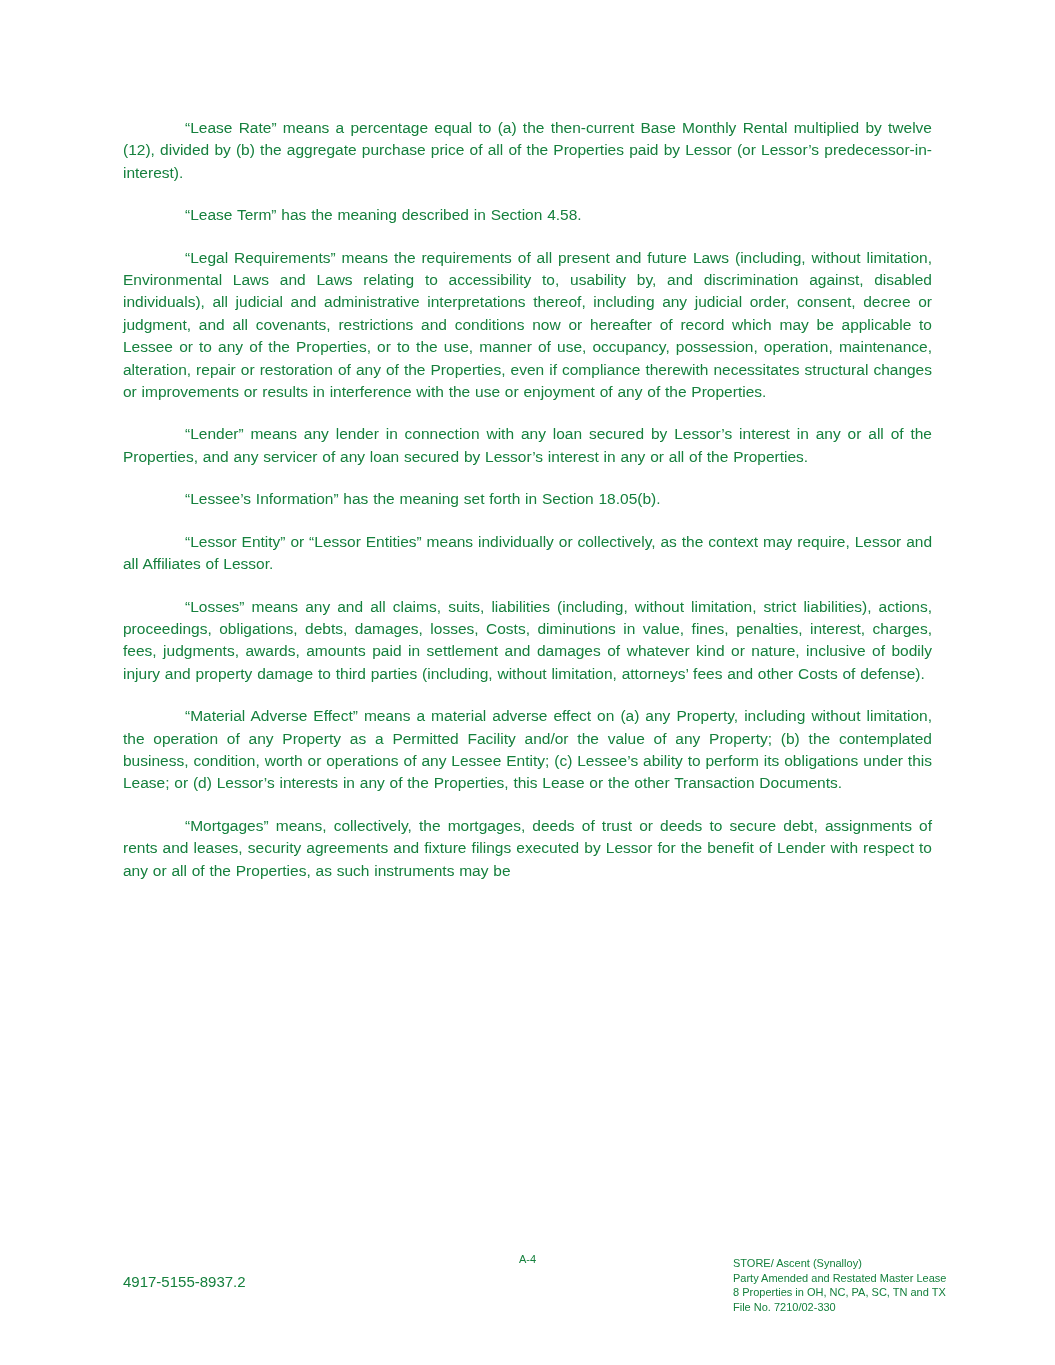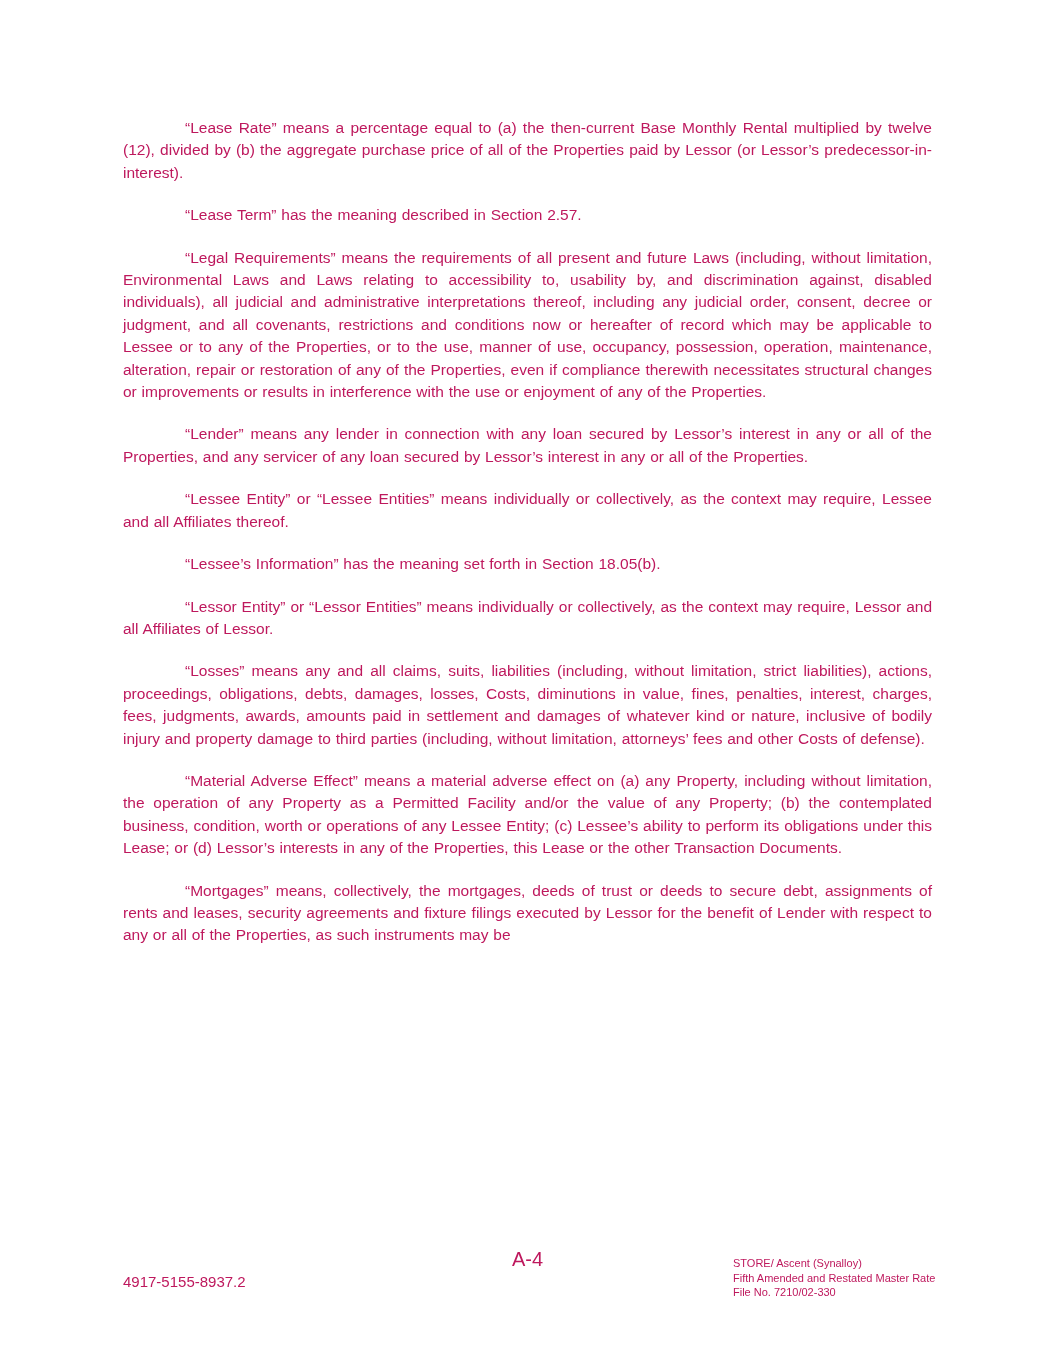--- a/index.html
+++ b/index.html
@@ -6,21 +6,21 @@
     margin: 0;
     padding: 0;
     background: #ffffff;
   }
   .page {
     position: relative;
     width: 1055px;
     height: 1365px;
     background: #ffffff;
     font-family: "Liberation Sans", sans-serif;
-    color: #be185d;
+    color: #15803d;
     overflow: hidden;
   }
   .content {
     position: absolute;
     left: 123px;
     top: 117px;
     width: 809px;
   }
   .content p {
     margin: 0 0 20px 0;
@@ -29,21 +29,21 @@
     text-align: justify;
     text-indent: 62px;
     word-spacing: 0.5px;
   }
   .footer-page-number {
     position: absolute;
     left: 0;
     top: 1250px;
     width: 1055px;
     text-align: center;
-    font-size: 20px;
+    font-size: 11px;
     line-height: 18px;
   }
   .footer-doc-number {
     position: absolute;
     left: 123px;
     top: 1274px;
     font-size: 15px;
     line-height: 15px;
   }
   .footer-right {
@@ -55,34 +55,34 @@
     line-height: 14.6px;
   }
 </style>
 </head>
 <body>
 
 <div class="page">
 
   <div class="content">
     <p>“Lease Rate” means a percentage equal to (a) the then-current Base Monthly Rental multiplied by twelve (12), divided by (b) the aggregate purchase price of all of the Properties paid by Lessor (or Lessor’s predecessor-in-interest).</p>
-    <p>“Lease Term” has the meaning described in Section 2.57.</p>
+    <p>“Lease Term” has the meaning described in Section 4.58.</p>
     <p>“Legal Requirements” means the requirements of all present and future Laws (including, without limitation, Environmental Laws and Laws relating to accessibility to, usability by, and discrimination against, disabled individuals), all judicial and administrative interpretations thereof, including any judicial order, consent, decree or judgment, and all covenants, restrictions and conditions now or hereafter of record which may be applicable to Lessee or to any of the Properties, or to the use, manner of use, occupancy, possession, operation, maintenance, alteration, repair or restoration of any of the Properties, even if compliance therewith necessitates structural changes or improvements or results in interference with the use or enjoyment of any of the Properties.</p>
     <p>“Lender” means any lender in connection with any loan secured by Lessor’s interest in any or all of the Properties, and any servicer of any loan secured by Lessor’s interest in any or all of the Properties.</p>
-    <p>“Lessee Entity” or “Lessee Entities” means individually or collectively, as the context may require, Lessee and all Affiliates thereof.</p>
     <p>“Lessee’s Information” has the meaning set forth in Section 18.05(b).</p>
     <p>“Lessor Entity” or “Lessor Entities” means individually or collectively, as the context may require, Lessor and all Affiliates of Lessor.</p>
     <p>“Losses” means any and all claims, suits, liabilities (including, without limitation, strict liabilities), actions, proceedings, obligations, debts, damages, losses, Costs, diminutions in value, fines, penalties, interest, charges, fees, judgments, awards, amounts paid in settlement and damages of whatever kind or nature, inclusive of bodily injury and property damage to third parties (including, without limitation, attorneys’ fees and other Costs of defense).</p>
     <p>“Material Adverse Effect” means a material adverse effect on (a) any Property, including without limitation, the operation of any Property as a Permitted Facility and/or the value of any Property; (b) the contemplated business, condition, worth or operations of any Lessee Entity; (c) Lessee’s ability to perform its obligations under this Lease; or (d) Lessor’s interests in any of the Properties, this Lease or the other Transaction Documents.</p>
     <p>“Mortgages” means, collectively, the mortgages, deeds of trust or deeds to secure debt, assignments of rents and leases, security agreements and fixture filings executed by Lessor for the benefit of Lender with respect to any or all of the Properties, as such instruments may be</p>
   </div>
 
   <div class="footer-page-number">A-4</div>
 
   <div class="footer-doc-number">4917-5155-8937.2</div>
 
   <div class="footer-right">
     <div>STORE/ Ascent (Synalloy)</div>
-    <div>Fifth Amended and Restated Master Rate</div>
+    <div>Party Amended and Restated Master Lease</div>
+    <div>8 Properties in OH, NC, PA, SC, TN and TX</div>
     <div>File No. 7210/02-330</div>
   </div>
 
 </div>
 
 </body></html>

